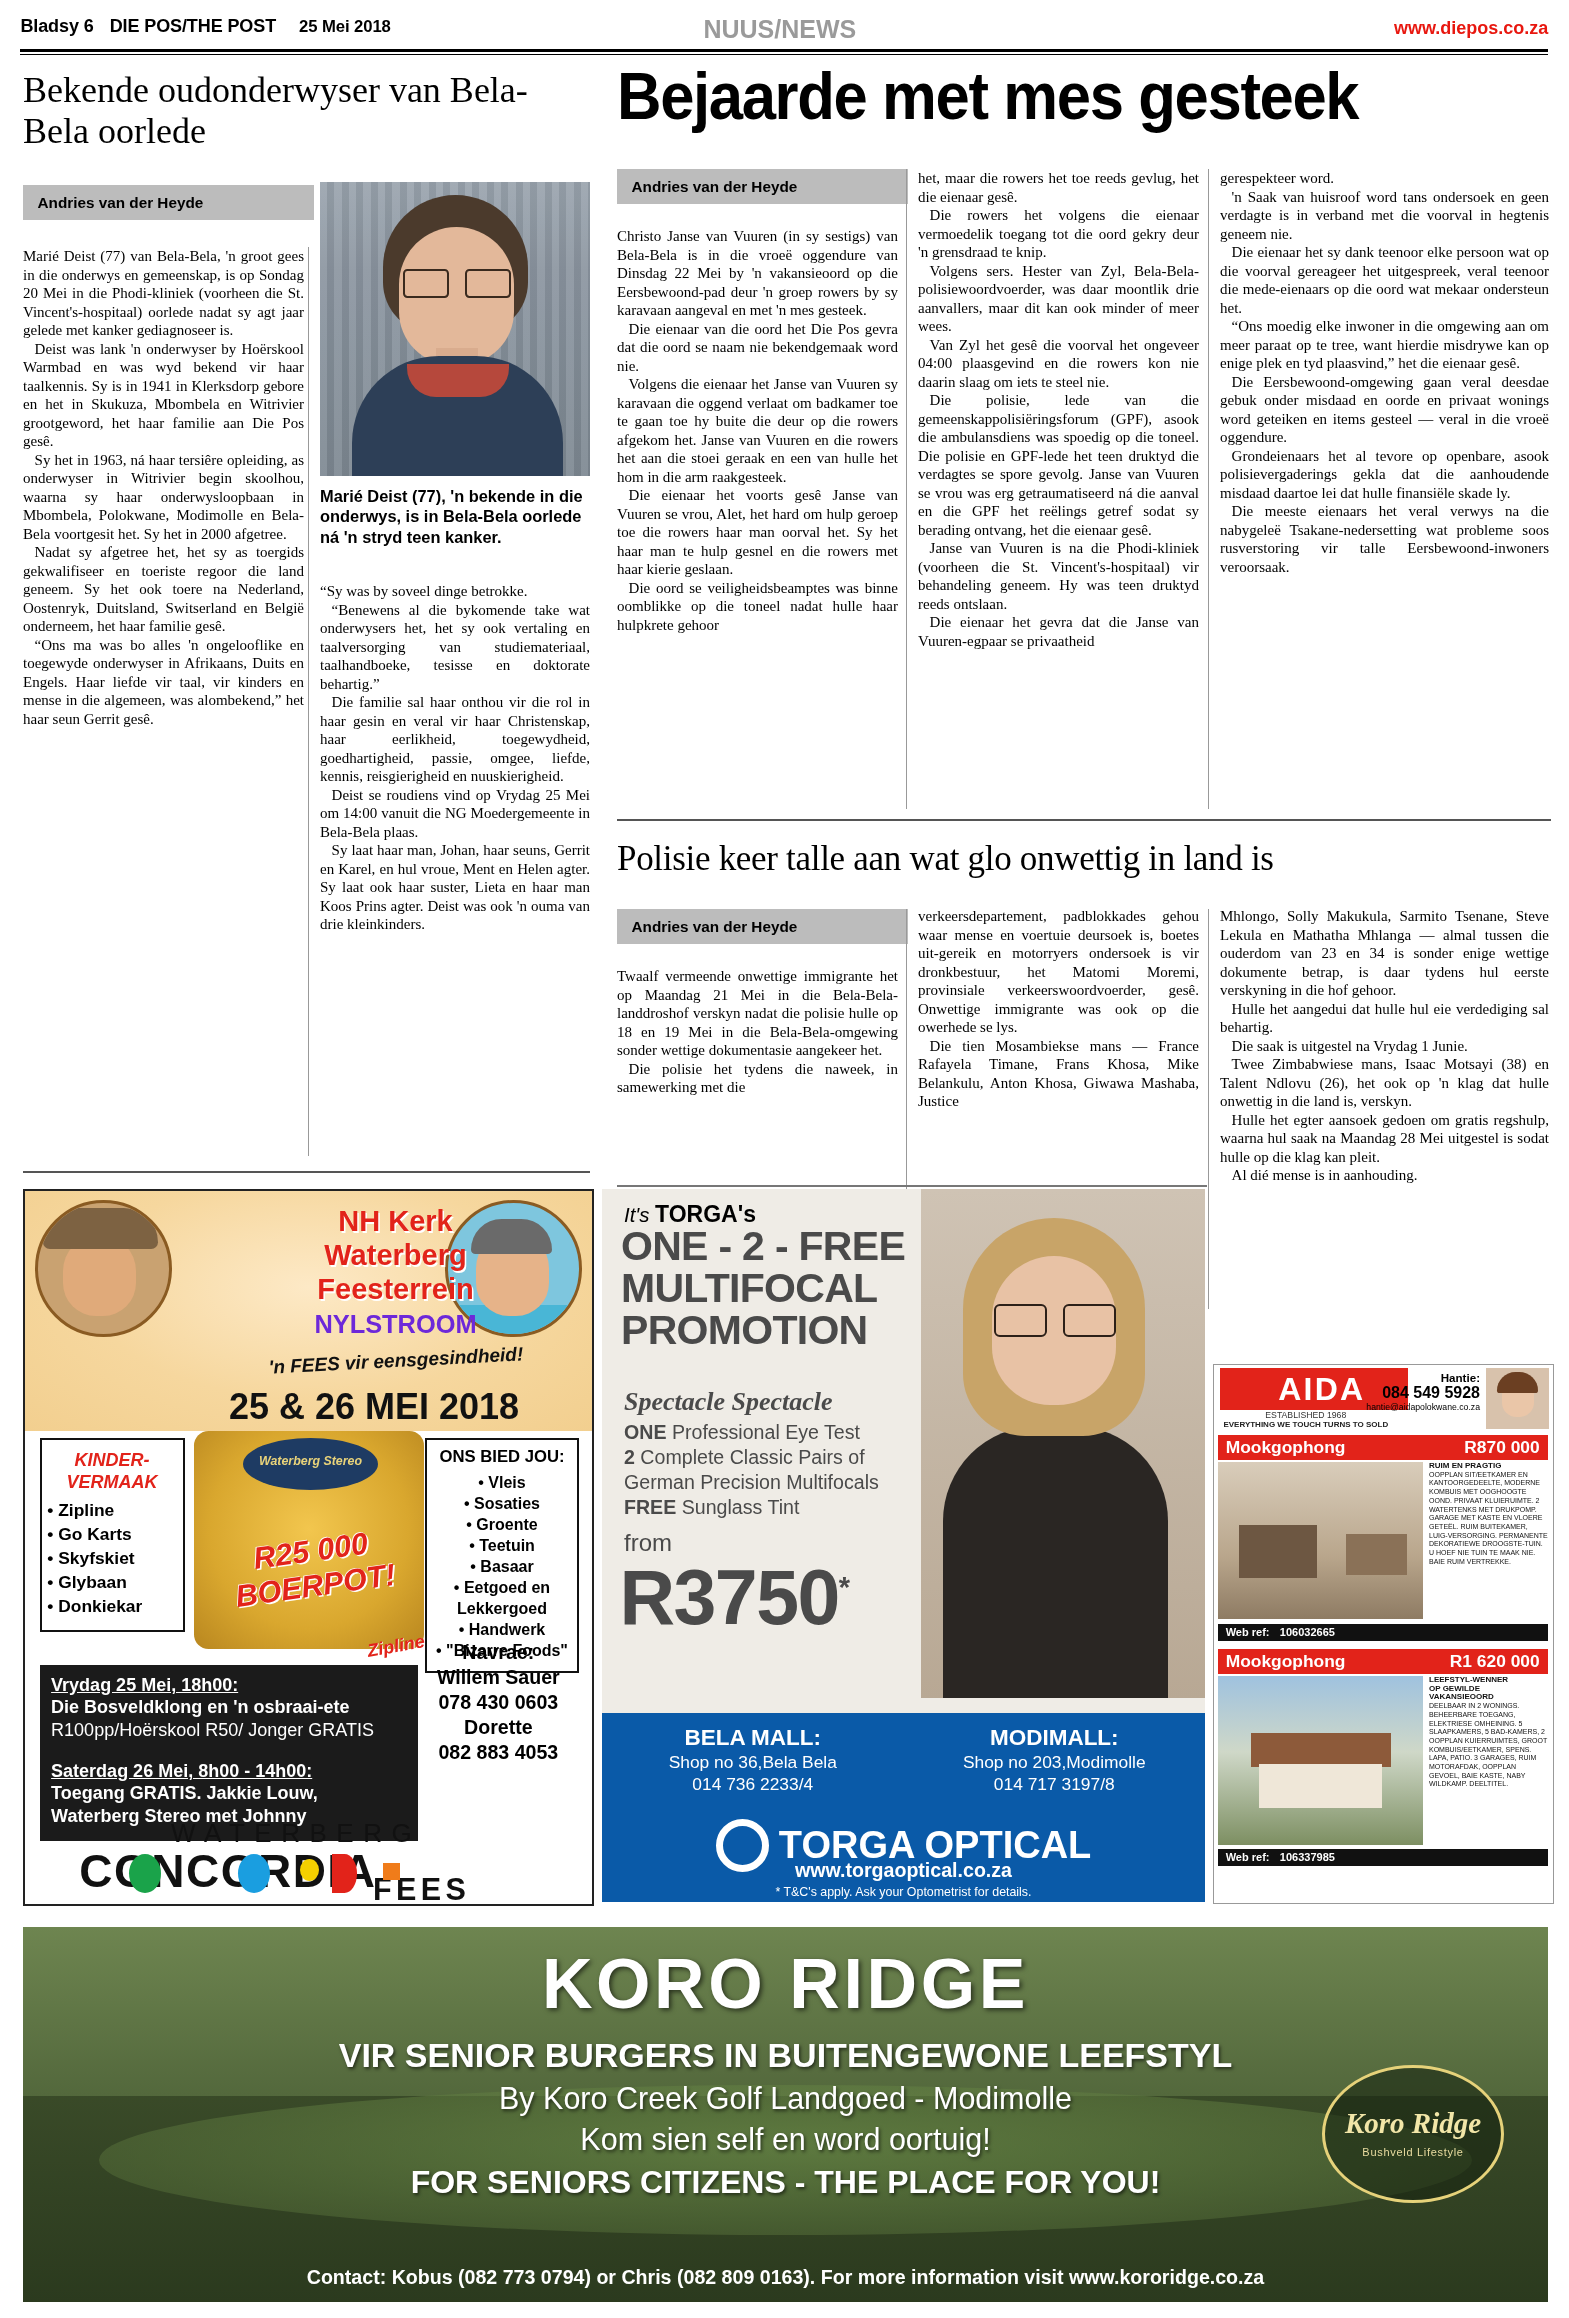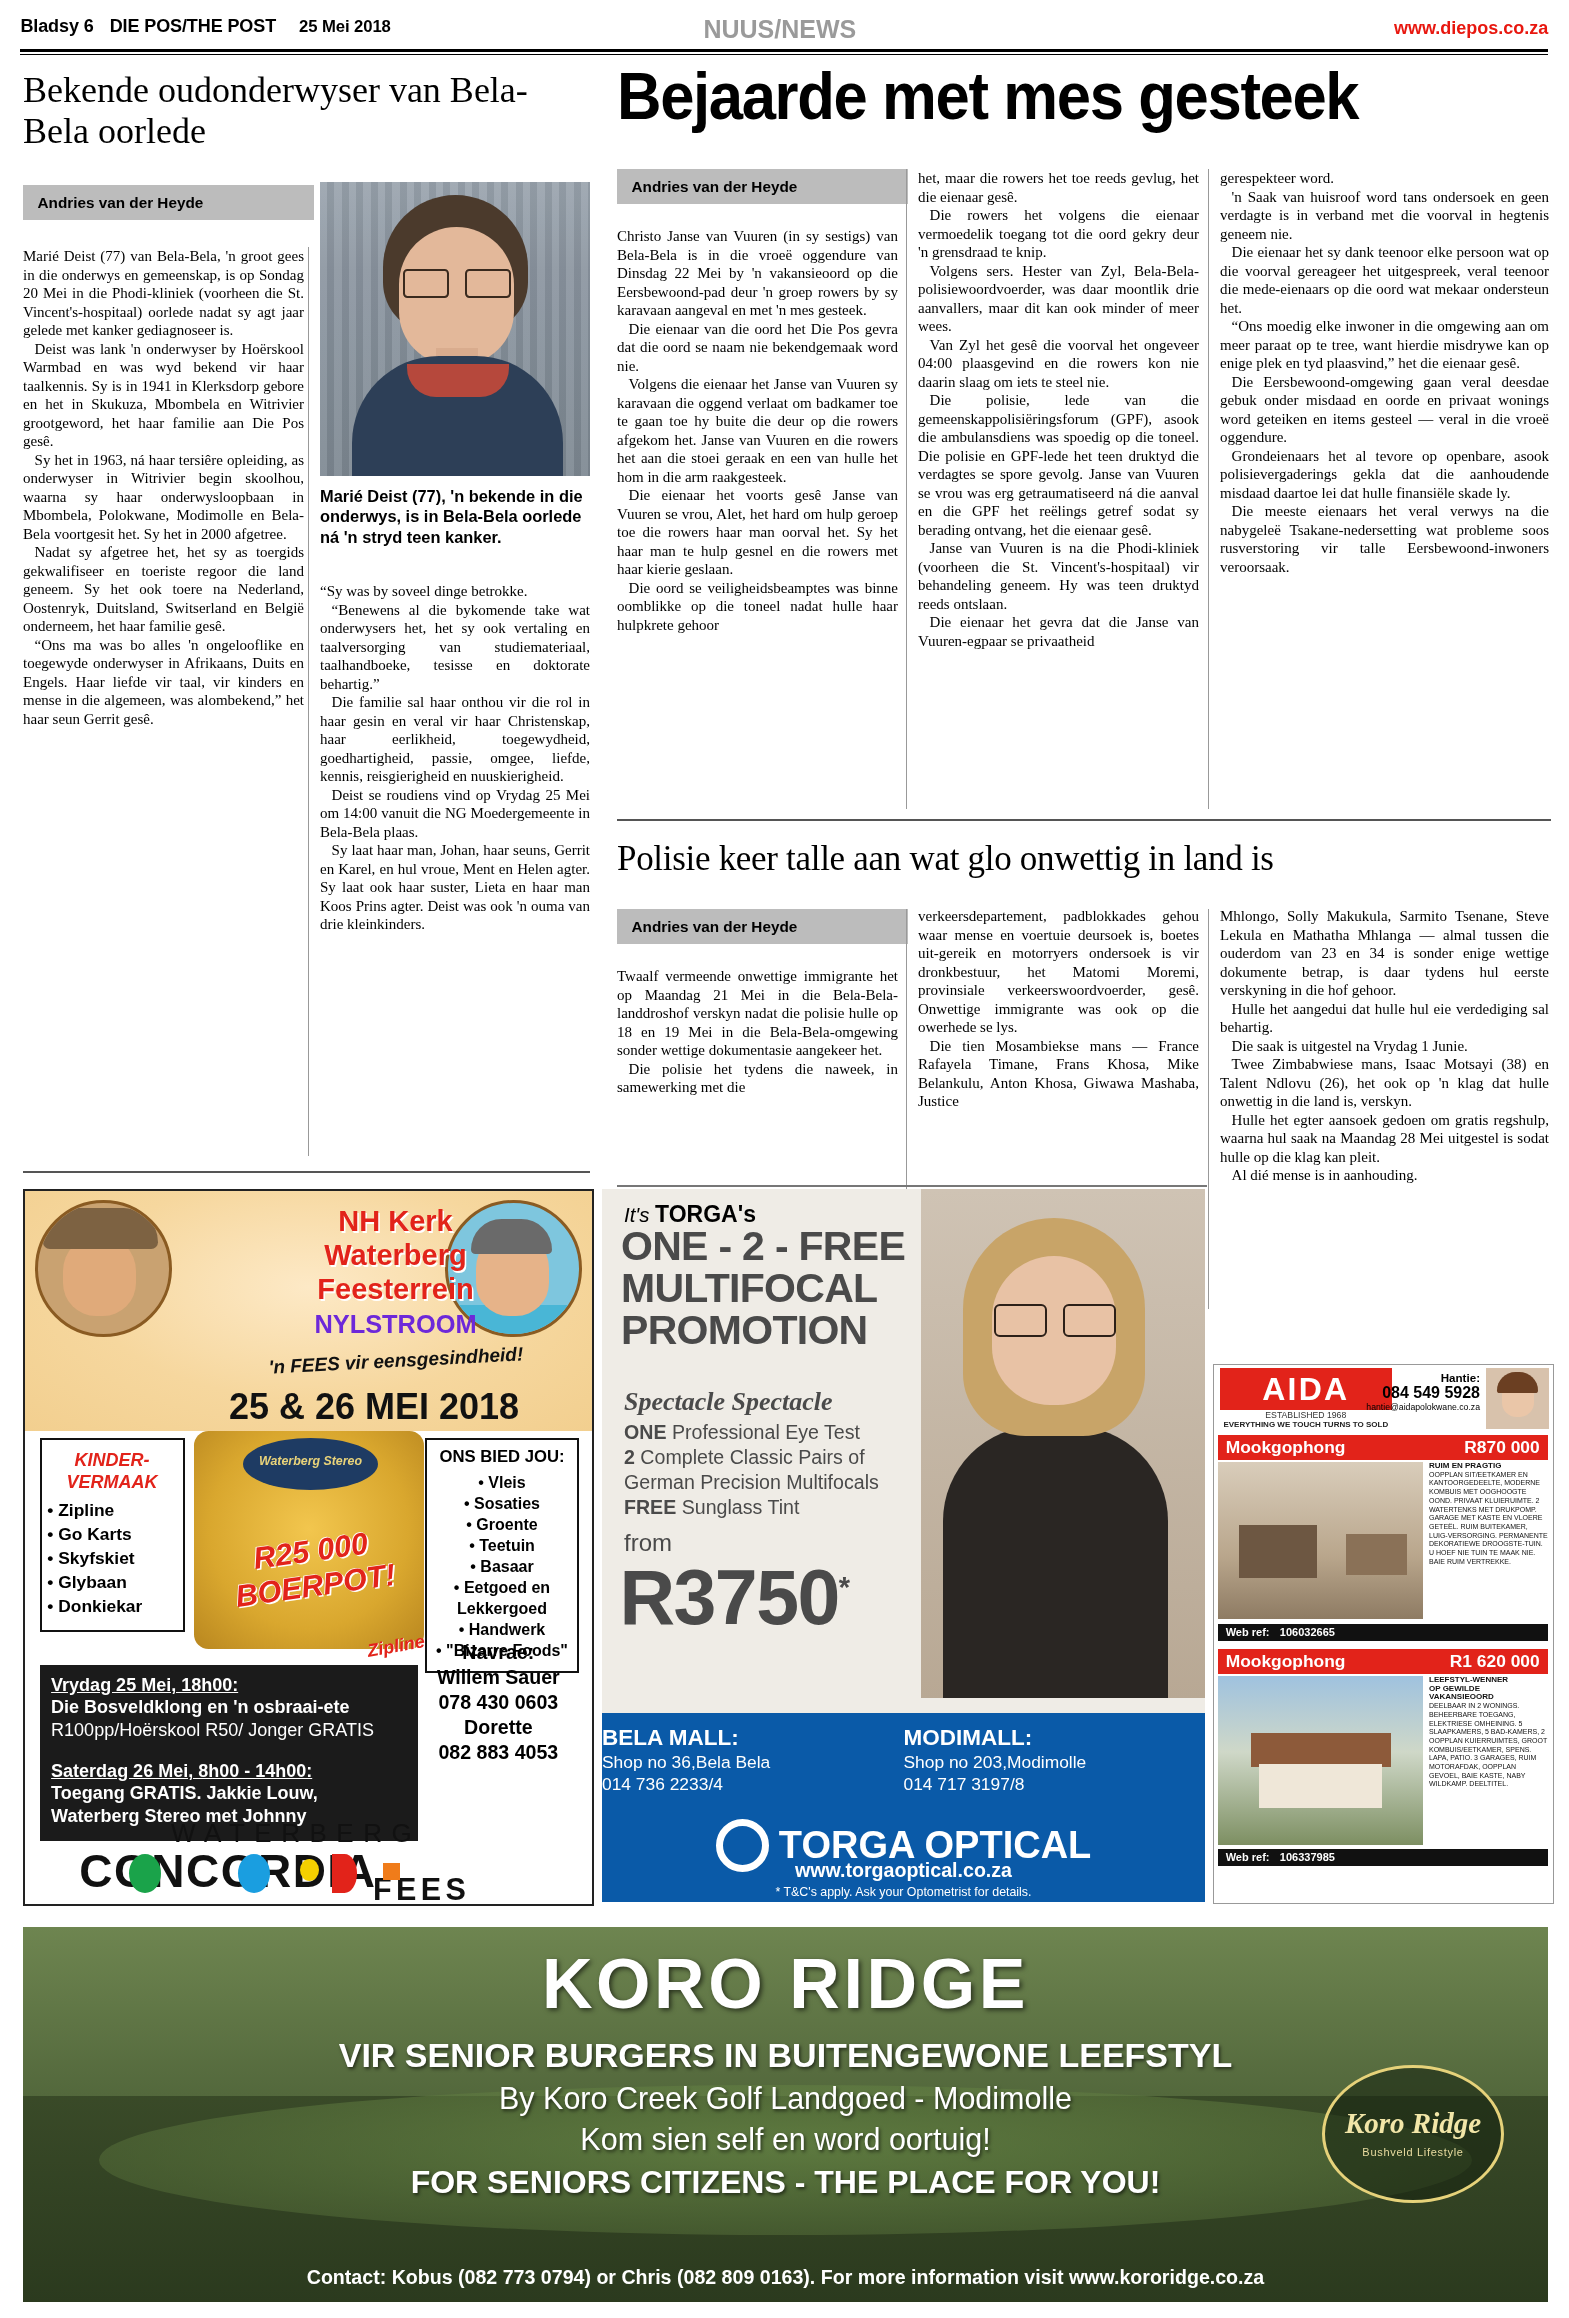--- a/index.html
+++ b/index.html
@@ -118,33 +118,33 @@
   .tg-torso { position:absolute; left:22px; top:237px; width:225px; height:276px; background:#2a2623; border-radius:95px 95px 0 0; }
   .tg-its { position:absolute; left:22px; top:11.6px; font-family:"Liberation Sans", sans-serif; font-size:20.4px; }
   .tg-its b { font-size:23px; }
   .tg-big { position:absolute; left:19px; top:36px; width:305px; font-family:"Liberation Sans", sans-serif; font-weight:bold; font-size:41px; line-height:42px; color:#4a4a4a; letter-spacing:-0.7px; }
   .tg-spec { position:absolute; left:22px; top:198px; font-family:"Liberation Serif", serif; font-style:italic; font-weight:bold; font-size:26px; color:#4a4a4a; }
   .tg-list { position:absolute; left:22px; top:231px; width:313px; font-family:"Liberation Sans", sans-serif; font-size:19.6px; line-height:25px; color:#4a4a4a; }
   .tg-from { position:absolute; left:22px; top:340px; font-family:"Liberation Sans", sans-serif; font-size:24px; color:#4a4a4a; }
   .tg-price { position:absolute; left:17.4px; top:364px; font-family:"Liberation Sans", sans-serif; font-weight:bold; font-size:77px; color:#4a4a4a; letter-spacing:-1.5px; }
   .tg-star { font-size:29px; vertical-align:super; }
   .tg-blue { position:absolute; left:0; bottom:0; width:100%; height:189px; background:#0a5aa8; color:#fff; }
-  .tg-mall { position:absolute; top:11.6px; width:50%; font-family:"Liberation Sans", sans-serif; }
+  .tg-mall { position:absolute; top:11.6px; width:50%; text-align:center; font-family:"Liberation Sans", sans-serif; }
   .tg-mall .n { font-weight:bold; font-size:22.5px; }
   .tg-mall .a { font-size:17.4px; line-height:22px; font-weight:normal; }
   .tg-logo-row { position:absolute; left:0; bottom:30.5px; width:100%; text-align:center; }
   .tg-ring { display:inline-block; width:39px; height:39px; border:7.3px solid #fff; border-radius:50%; vertical-align:middle; margin-right:10.2px; }
   .tg-brand { display:inline-block; font-family:"Liberation Sans", sans-serif; font-weight:bold; font-size:38px; color:#fff; vertical-align:middle; }
   .tg-url { position:absolute; left:0; bottom:20.4px; width:100%; text-align:center; font-family:"Liberation Sans", sans-serif; font-weight:bold; font-size:19.6px; color:#fff; }
   .tg-tc { position:absolute; left:0; bottom:2.9px; width:100%; text-align:center; font-family:"Liberation Sans", sans-serif; font-size:12.4px; color:#fff; }
 
   
   .ad-aida { position:absolute; left:1213px; top:1364px; width:339px; height:538px; border:1.5px solid #999; background:#fff; overflow:hidden; }
   .ai-top { position:absolute; left:0; top:0; width:100%; height:67px; background:#fff; }
-  .ai-logo { position:absolute; left:5.8px; top:2.9px; width:172px; height:42px; background:#e2231a; color:#fff; font-family:"Liberation Sans", sans-serif; font-weight:bold; font-size:32px; text-align:center; line-height:42px; letter-spacing:2.2px; }
+  .ai-logo { position:absolute; left:5.8px; top:2.9px; width:172px; height:42px; background:#e2231a; color:#fff; font-family:"Liberation Sans", sans-serif; font-weight:bold; font-size:32px; text-align:center; line-height:42px; letter-spacing:2.2px;padding-left:16px; }
   .ai-est { position:absolute; left:5.8px; top:45px; width:172px; text-align:center; font-family:"Liberation Sans", sans-serif; font-size:8.7px; color:#333; }
   .ai-tag { position:absolute; left:5.8px; top:55px; width:172px; text-align:center; font-family:"Liberation Sans", sans-serif; font-weight:bold; font-size:8px; color:#222; }
   .ai-agent { position:absolute; right:4.4px; top:2.9px; width:63px; height:61px; background:#d8c2ac; overflow:hidden; }
   .ai-ag-face { position:absolute; left:16px; top:11.6px; width:32px; height:38px; background:#eac6a8; border-radius:16px 16px 14.5px 14.5px; }
   .ai-ag-hair { position:absolute; left:11.6px; top:4.4px; width:41px; height:20.4px; background:#6b3f22; border-radius:20.4px 20.4px 2.9px 2.9px; }
   .ai-contact { position:absolute; right:73px; top:5.8px; width:145px; text-align:right; font-family:"Liberation Sans", sans-serif; }
   .ai-contact .h { font-weight:bold; font-size:11.6px; }
   .ai-contact .p { font-weight:bold; font-size:16px; }
   .ai-contact .e { font-size:8.7px; }
   .ai-bar { position:absolute; left:4.4px; width:330px; height:25px; background:#e2231a; color:#fff; font-family:"Liberation Sans", sans-serif; font-weight:bold; font-size:17.4px; line-height:25px; }

